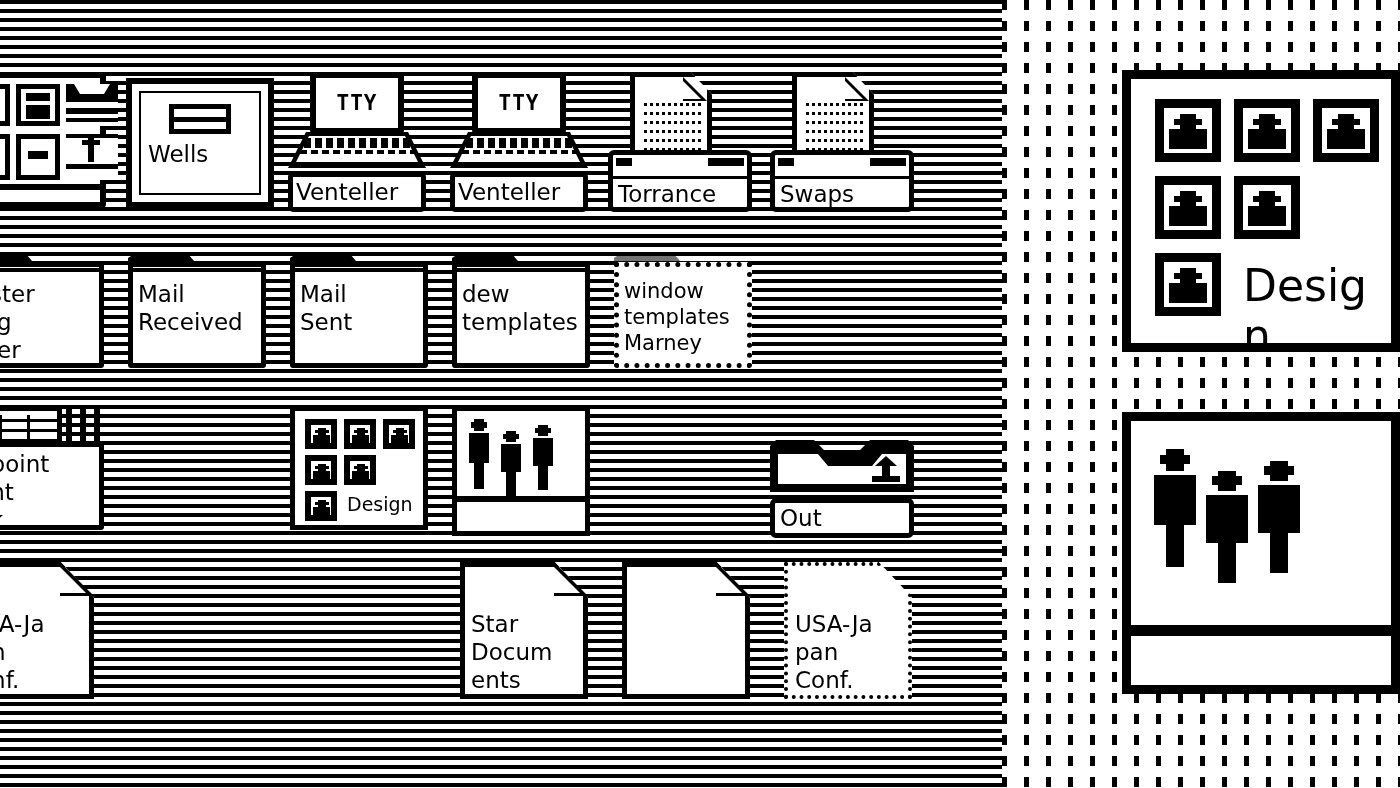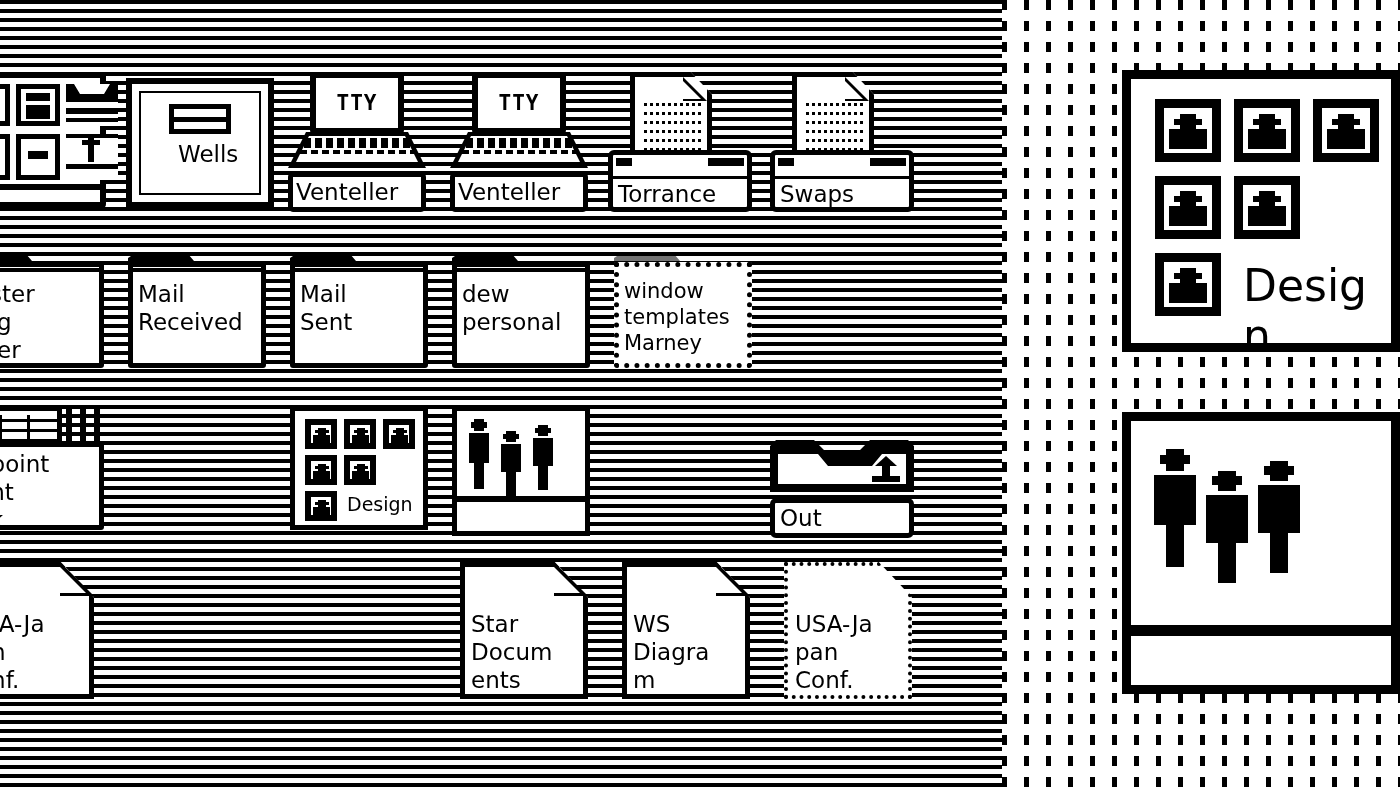--- a/index.html
+++ b/index.html
@@ -235,21 +235,21 @@
     <div class="plate" style="left:6px;top:112px;width:140px;height:6px;"></div>
     <div class="lbl" style="position:absolute;left:-8px;top:172px;width:120px;">BU</div>
   </div>
 
   <div class="icon" style="left:126px;top:78px;width:148px;height:130px;">
     <div style="position:absolute;inset:0;border:6px solid #000;box-sizing:border-box;background:#fff;"></div>
     <div style="position:absolute;left:13px;top:13px;right:13px;bottom:13px;border:2px solid #000;background:#fff;"></div>
     <div style="position:absolute;left:43px;top:26px;width:62px;height:30px;border:5px solid #000;box-sizing:border-box;background:#fff;">
       <div style="position:absolute;left:0;top:8px;width:52px;height:5px;background:#000;"></div>
     </div>
-    <div class="lbl" style="position:absolute;left:22px;top:62px;width:110px;margin-left:30px;">Wells</div>
+    <div class="lbl" style="position:absolute;left:22px;top:62px;width:110px;">Wells</div>
   </div>
 
   <div class="term" style="left:288px;top:72px;">
     <div class="mon">
       <span>TTY</span>
     </div>
     <div class="kb">
         <i></i>
       </div>
     <div class="keys"></div>
@@ -332,21 +332,21 @@
 Sent</div>
   </div>
 
   <div class="folder" style="left:452px;top:248px;">
     <div class="tab">
         <div class="shape"></div>
       </div>
     <div class="body"></div>
     <div class="inner-line"></div>
     <div class="lbl txt">dew
-personal</div>
+templates</div>
   </div>
 
   <div class="folder ghost" style="left:614px;top:248px;">
     <div class="tab">
         <div class="shape"></div>
       </div>
     <div class="bodyd"></div>
     <div class="lbl txt" style="top:30px;font-size:21px;line-height:26px;">window
 templates
 Marney</div>
@@ -464,23 +464,20 @@
     <div class="lbl txt">Star
 Docum
 ents</div>
   </div>
 
   <div class="doc" style="left:622px;top:562px;">
     <div class="page"></div>
     <div class="fold">
         <i></i>
       </div>
-    <div class="lbl txt">WS
-Diagra
-m</div>
   </div>
 
   <div class="doc ghost" style="left:784px;top:562px;">
     <div class="page"></div>
     <div class="fold"></div>
     <div class="lbl txt">USA-Ja
 pan
 Conf.</div>
   </div>
 

